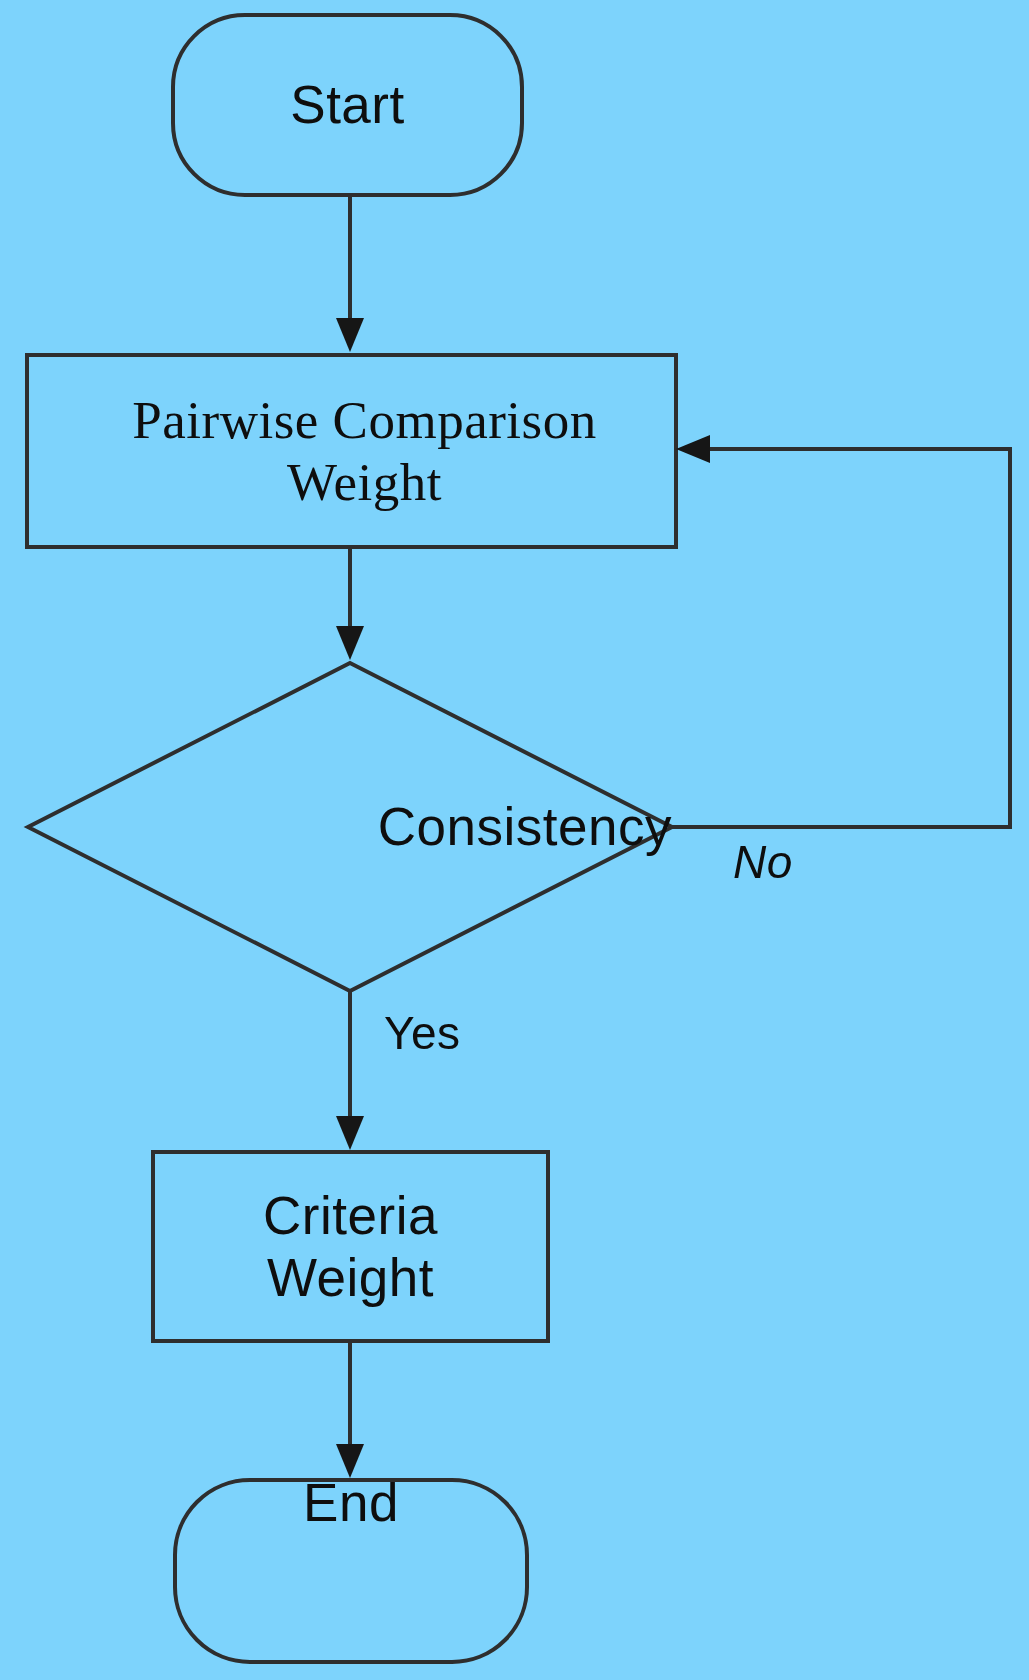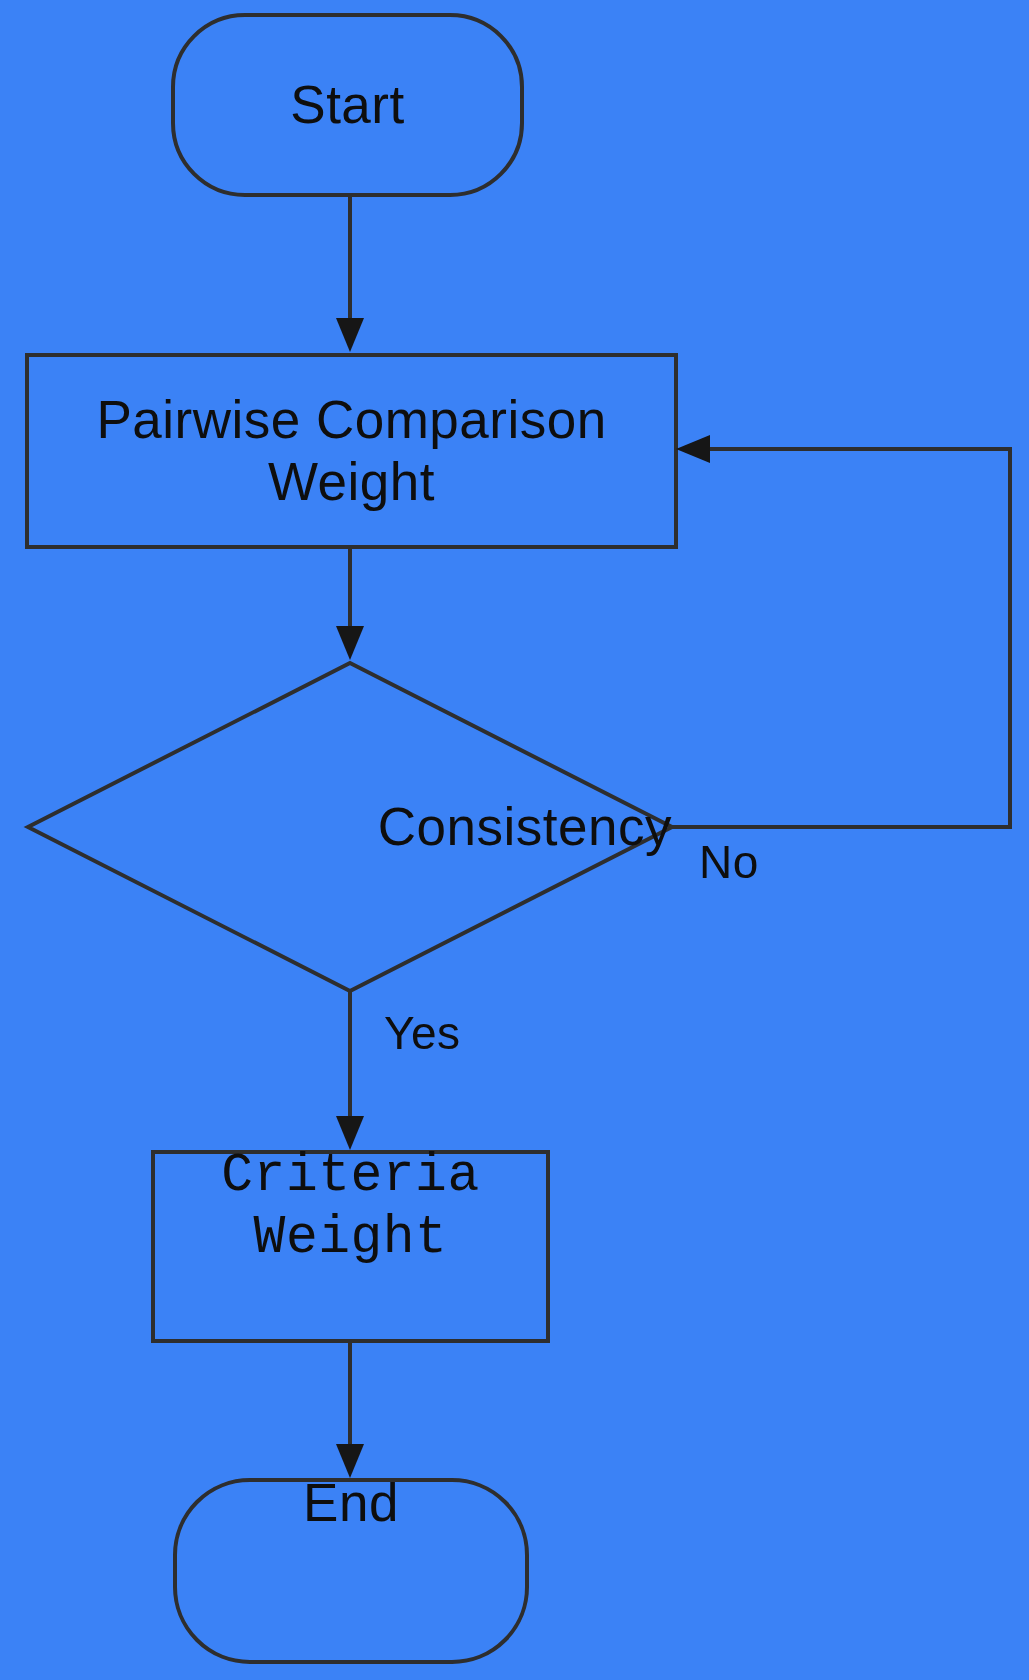--- a/index.html
+++ b/index.html
@@ -6,21 +6,21 @@
   html, body {
     margin: 0;
     padding: 0;
     background: #ffffff;
     font-family: "Liberation Sans", sans-serif;
   }
   .canvas {
     position: relative;
     width: 1029px;
     height: 1680px;
-    background: #3b82f6;
+    background: #7dd3fc;
     overflow: hidden;
   }
   .shape-layer {
     position: absolute;
     left: 0;
     top: 0;
     width: 1029px;
     height: 1680px;
   }
   .node-label {
@@ -75,35 +75,35 @@
     <line x1="350" y1="1341" x2="350" y2="1448"></line>
     <polygon points="350,1478 336,1444 364,1444" fill="#161616" stroke="none"></polygon>
 
     <rect x="175" y="1480" width="352" height="182" rx="75" ry="75"></rect>
   </svg>
 
   <div class="node-label" style="left:173px; top:15px; width:349px; height:180px;">
     <span>Start</span>
   </div>
 
-  <div class="node-label" style="left:27px; top:355px; width:649px; height:192px;">
+  <div class="node-label" style="left:40px; top:355px; width:649px; height:192px;font-family:Liberation Serif, serif;">
     <span>Pairwise Comparison</span>
     <span>Weight</span>
   </div>
 
   <div class="node-label" style="left:28px; top:663px; width:644px; height:328px;align-items:flex-end;">
     <span>Consistency</span>
   </div>
 
-  <div class="node-label" style="left:153px; top:1112px; width:395px; height:189px;font-family:Liberation Mono, monospace;">
+  <div class="node-label" style="left:153px; top:1152px; width:395px; height:189px;">
     <span>Criteria</span>
     <span>Weight</span>
   </div>
 
   <div class="node-label" style="left:175px; top:1412px; width:352px; height:182px;">
     <span>End</span>
   </div>
 
-  <div class="edge-label" style="left:699px; top:838px;">No</div>
+  <div class="edge-label" style="left:733px; top:838px;font-style:italic;">No</div>
 
   <div class="edge-label" style="left:384px; top:1009px;">Yes</div>
 
 </div>
 
 </body></html>

